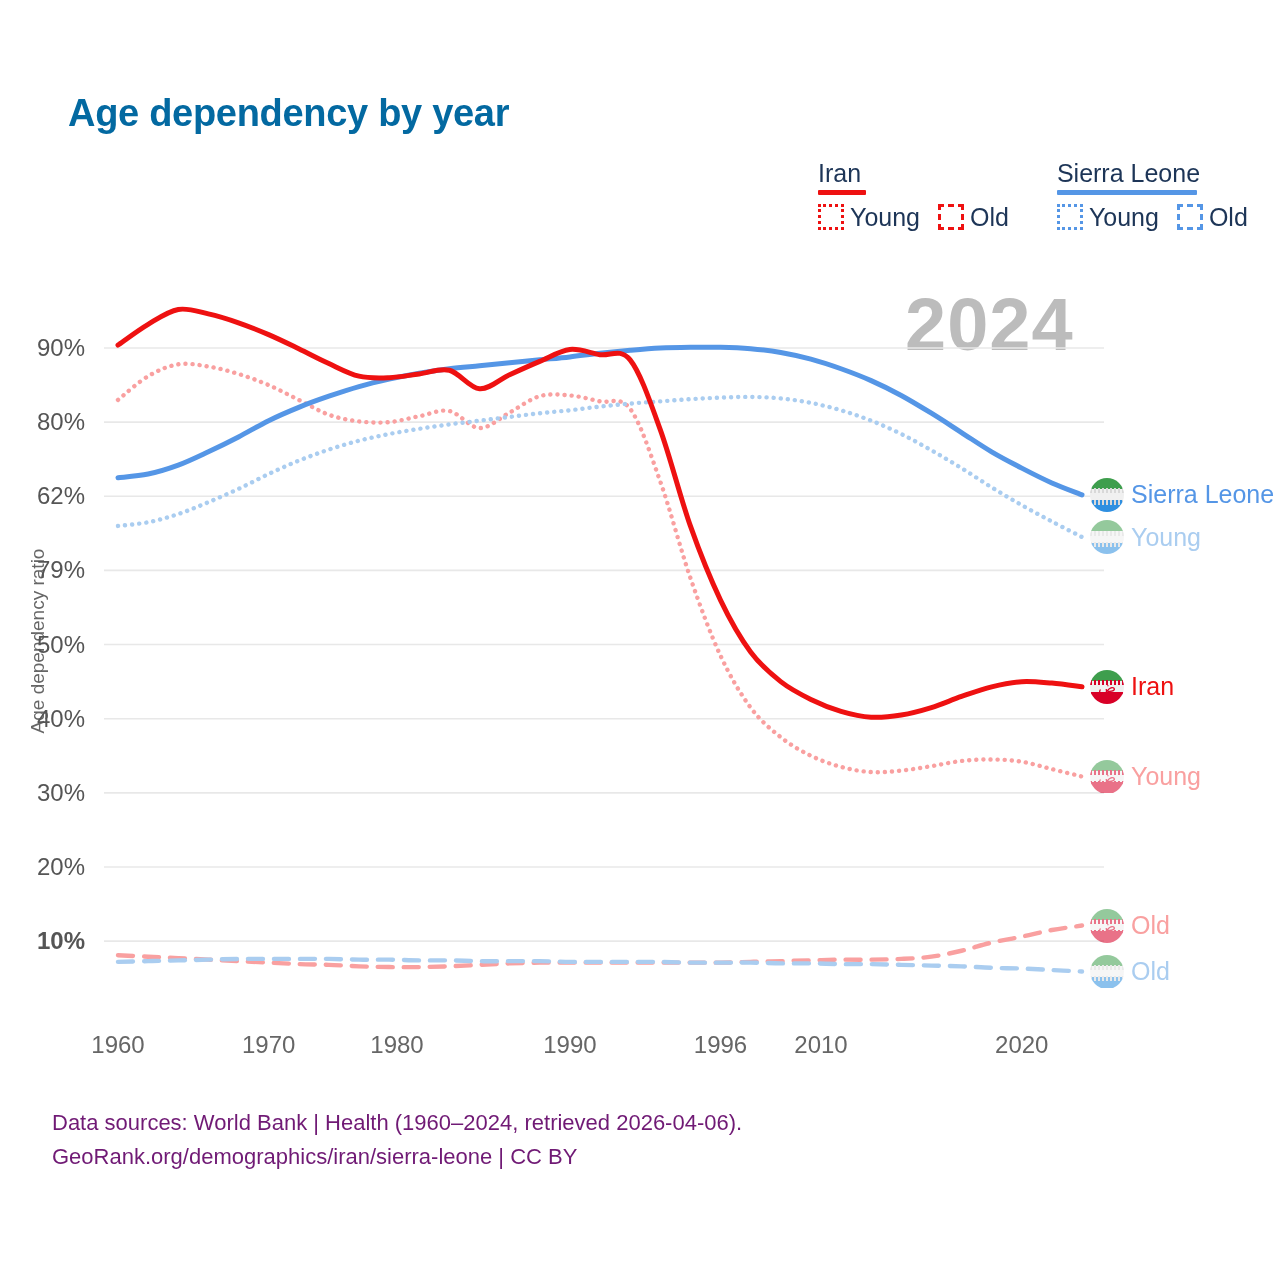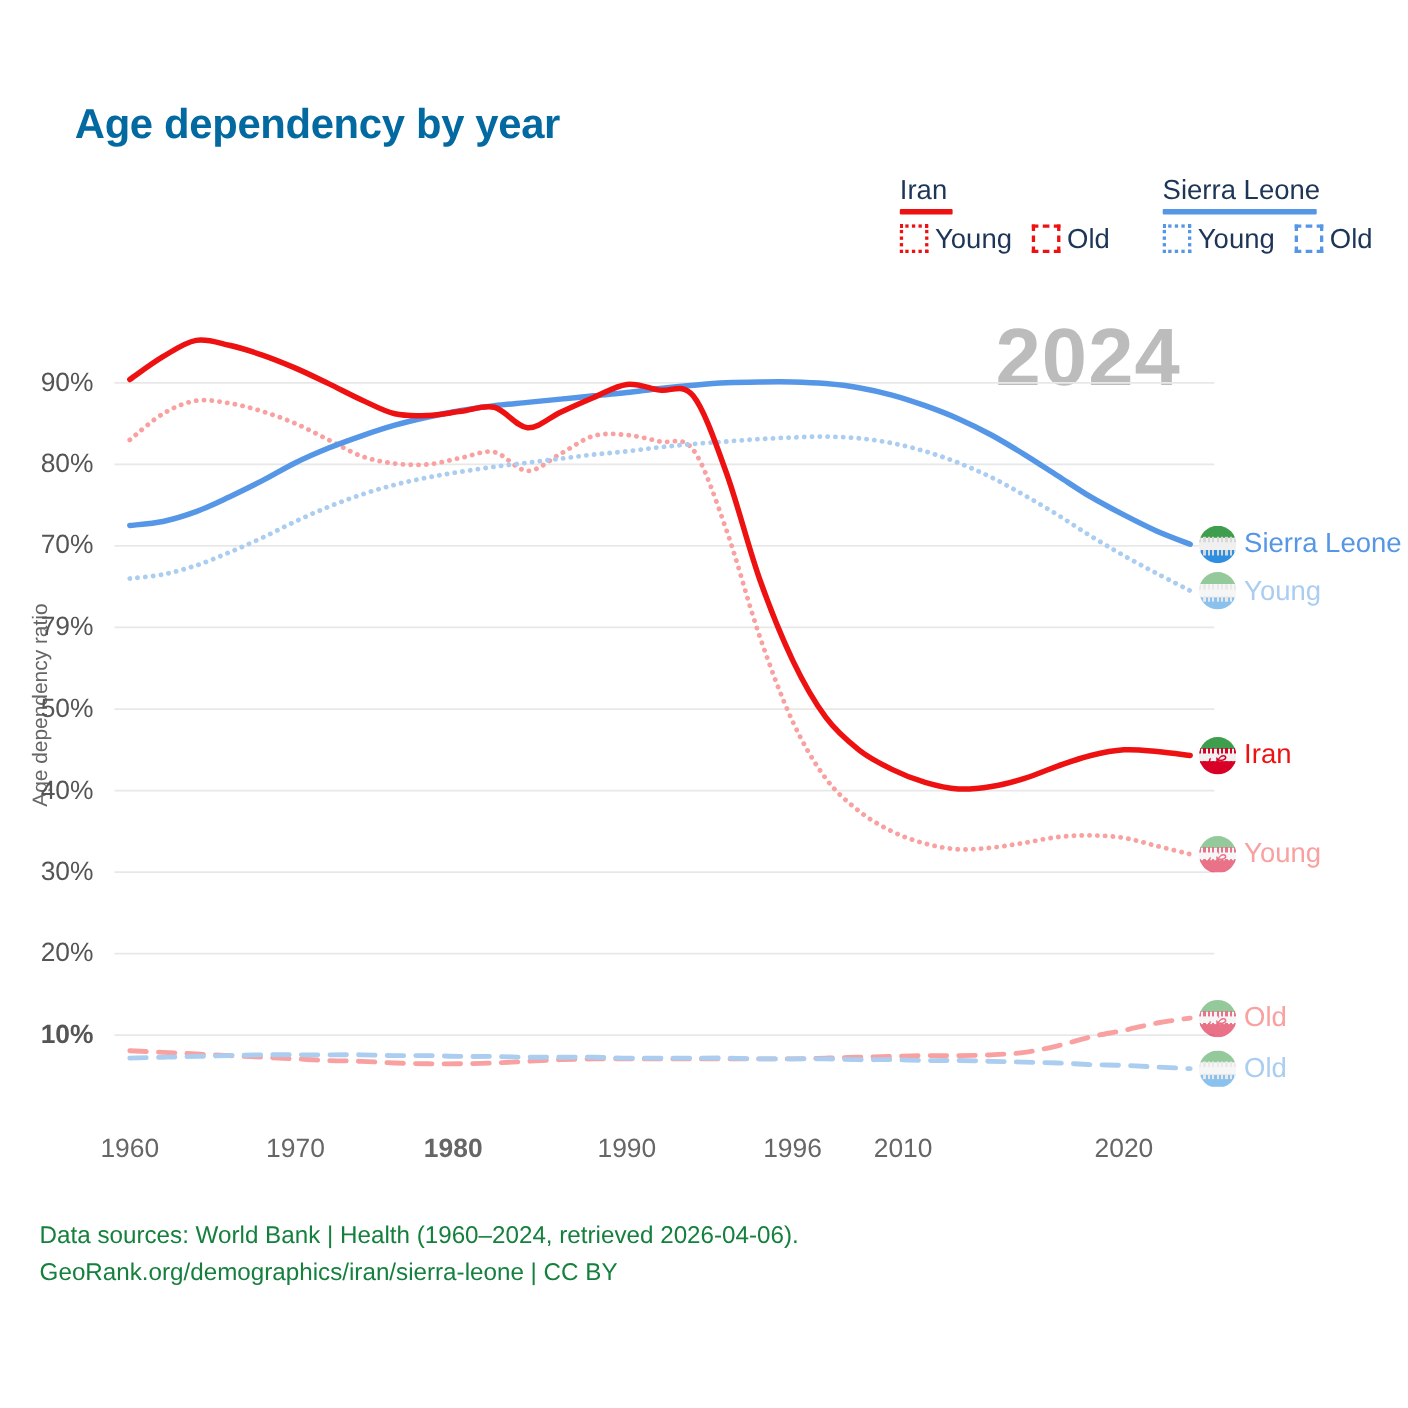--- a/index.html
+++ b/index.html
@@ -138,23 +138,23 @@
   .flag-sl .edge-top, .flag-sl .edge-bot {
     background-image: repeating-linear-gradient(to right, #d8d8d8 0 2px, transparent 2px 4px);
   }
   .flag-sl .edge-top { top: 31%; }
   .flag-sl .edge-bot { top: 64%; }
   .flag.faded { opacity: 0.55; }
 
   
   #footer {
     position: absolute;
-    left: 36px; top: 1106px;
+    left: 52px; top: 1106px;
     font-size: 22px;
-    color: #15803d;
+    color: #701a75;
     line-height: 1.55;
   }
   #footer div { white-space: nowrap; }
 </style>
 </head>
 <body>
 
 <div id="page">
 
   <div id="chart-title">Age dependency by year</div>
@@ -210,32 +210,32 @@
         <path d="M 118.00 525.94 C 123.02 525.32, 138.08 524.21, 148.13 522.23 C 158.17 520.25, 168.21 517.41, 178.25 514.07 C 188.29 510.74, 198.33 506.41, 208.38 502.21 C 218.42 498.01, 228.46 493.56, 238.50 488.87 C 248.54 484.17, 258.58 478.73, 268.63 474.04 C 278.67 469.34, 288.71 464.77, 298.75 460.69 C 308.79 456.62, 318.83 452.91, 328.88 449.57 C 338.92 446.24, 348.96 443.27, 359.00 440.68 C 369.04 438.08, 379.08 435.98, 389.13 434.00 C 399.17 432.03, 409.21 430.42, 419.25 428.81 C 429.29 427.21, 439.33 425.72, 449.38 424.36 C 459.42 423.00, 469.46 421.89, 479.50 420.66 C 489.54 419.42, 499.58 418.19, 509.63 416.95 C 519.67 415.71, 529.71 414.36, 539.75 413.24 C 549.79 412.13, 559.83 411.39, 569.88 410.28 C 579.92 409.17, 589.96 407.68, 600.00 406.57 C 610.04 405.46, 620.08 404.47, 630.13 403.61 C 640.17 402.74, 650.21 402.12, 660.25 401.38 C 670.29 400.64, 680.33 399.77, 690.38 399.16 C 700.42 398.54, 710.46 398.04, 720.50 397.67 C 730.54 397.30, 740.58 396.81, 750.63 396.93 C 760.67 397.06, 770.71 397.43, 780.75 398.42 C 790.79 399.40, 800.83 400.89, 810.88 402.86 C 820.92 404.84, 830.96 407.31, 841.00 410.28 C 851.04 413.24, 861.08 416.70, 871.13 420.66 C 881.17 424.61, 891.21 429.06, 901.25 434.00 C 911.29 438.95, 921.33 444.63, 931.38 450.31 C 941.42 456.00, 951.46 461.93, 961.50 468.11 C 971.54 474.29, 981.58 481.20, 991.63 487.38 C 1001.67 493.56, 1011.71 499.49, 1021.75 505.18 C 1031.79 510.86, 1041.83 516.17, 1051.88 521.49 C 1061.92 526.80, 1076.98 534.46, 1082.00 537.06" fill="none" stroke="#aacdf0" stroke-linecap="round" stroke-linejoin="round" stroke-width="4.4" stroke-dasharray="0.1 7"></path>
         <path d="M 118.00 955.21 C 123.02 955.45, 138.08 956.20, 148.13 956.69 C 158.17 957.18, 168.21 957.68, 178.25 958.17 C 188.29 958.67, 198.33 959.16, 208.38 959.65 C 218.42 960.15, 228.46 960.64, 238.50 961.14 C 248.54 961.63, 258.58 962.13, 268.63 962.62 C 278.67 963.11, 288.71 963.73, 298.75 964.10 C 308.79 964.47, 318.83 964.47, 328.88 964.84 C 338.92 965.22, 348.96 965.96, 359.00 966.33 C 369.04 966.70, 379.08 966.95, 389.13 967.07 C 399.17 967.19, 409.21 967.19, 419.25 967.07 C 429.29 966.95, 439.33 966.70, 449.38 966.33 C 459.42 965.96, 469.46 965.34, 479.50 964.84 C 489.54 964.35, 499.58 963.73, 509.63 963.36 C 519.67 962.99, 529.71 962.74, 539.75 962.62 C 549.79 962.50, 559.83 962.62, 569.88 962.62 C 579.92 962.62, 589.96 962.62, 600.00 962.62 C 610.04 962.62, 620.08 962.62, 630.13 962.62 C 640.17 962.62, 650.21 962.62, 660.25 962.62 C 670.29 962.62, 680.33 962.62, 690.38 962.62 C 700.42 962.62, 710.46 962.74, 720.50 962.62 C 730.54 962.50, 740.58 962.13, 750.63 961.88 C 760.67 961.63, 770.71 961.38, 780.75 961.14 C 790.79 960.89, 800.83 960.64, 810.88 960.40 C 820.92 960.15, 830.96 959.78, 841.00 959.65 C 851.04 959.53, 861.08 959.78, 871.13 959.65 C 881.17 959.53, 891.21 959.41, 901.25 958.91 C 911.29 958.42, 921.33 958.05, 931.38 956.69 C 941.42 955.33, 951.46 953.11, 961.50 950.76 C 971.54 948.41, 981.58 944.95, 991.63 942.60 C 1001.67 940.26, 1011.71 938.77, 1021.75 936.67 C 1031.79 934.57, 1041.83 931.85, 1051.88 930.00 C 1061.92 928.15, 1076.98 926.29, 1082.00 925.55" fill="none" stroke="#f9a0a0" stroke-linecap="round" stroke-linejoin="round" stroke-width="4.4" stroke-dasharray="15 11"></path>
         <path d="M 118.00 961.88 C 123.02 961.76, 138.08 961.38, 148.13 961.14 C 158.17 960.89, 168.21 960.64, 178.25 960.40 C 188.29 960.15, 198.33 959.90, 208.38 959.65 C 218.42 959.41, 228.46 959.04, 238.50 958.91 C 248.54 958.79, 258.58 958.91, 268.63 958.91 C 278.67 958.91, 288.71 958.91, 298.75 958.91 C 308.79 958.91, 318.83 958.79, 328.88 958.91 C 338.92 959.04, 348.96 959.53, 359.00 959.65 C 369.04 959.78, 379.08 959.53, 389.13 959.65 C 399.17 959.78, 409.21 960.27, 419.25 960.40 C 429.29 960.52, 439.33 960.27, 449.38 960.40 C 459.42 960.52, 469.46 961.01, 479.50 961.14 C 489.54 961.26, 499.58 961.14, 509.63 961.14 C 519.67 961.14, 529.71 961.01, 539.75 961.14 C 549.79 961.26, 559.83 961.76, 569.88 961.88 C 579.92 962.00, 589.96 961.88, 600.00 961.88 C 610.04 961.88, 620.08 961.88, 630.13 961.88 C 640.17 961.88, 650.21 961.76, 660.25 961.88 C 670.29 962.00, 680.33 962.50, 690.38 962.62 C 700.42 962.74, 710.46 962.62, 720.50 962.62 C 730.54 962.62, 740.58 962.50, 750.63 962.62 C 760.67 962.74, 770.71 963.24, 780.75 963.36 C 790.79 963.49, 800.83 963.24, 810.88 963.36 C 820.92 963.49, 830.96 963.98, 841.00 964.10 C 851.04 964.23, 861.08 963.98, 871.13 964.10 C 881.17 964.23, 891.21 964.60, 901.25 964.84 C 911.29 965.09, 921.33 965.34, 931.38 965.59 C 941.42 965.83, 951.46 965.96, 961.50 966.33 C 971.54 966.70, 981.58 967.44, 991.63 967.81 C 1001.67 968.18, 1011.71 968.18, 1021.75 968.55 C 1031.79 968.92, 1041.83 969.54, 1051.88 970.03 C 1061.92 970.53, 1076.98 971.27, 1082.00 971.52" fill="none" stroke="#aacdf0" stroke-linecap="round" stroke-linejoin="round" stroke-width="4.4" stroke-dasharray="15 11"></path>
         <path d="M 118.00 477.75 C 123.02 477.13, 138.08 476.14, 148.13 474.04 C 158.17 471.94, 168.21 468.85, 178.25 465.14 C 188.29 461.43, 198.33 456.49, 208.38 451.80 C 218.42 447.10, 228.46 442.16, 238.50 436.97 C 248.54 431.78, 258.58 425.60, 268.63 420.66 C 278.67 415.71, 288.71 411.39, 298.75 407.31 C 308.79 403.23, 318.83 399.65, 328.88 396.19 C 338.92 392.73, 348.96 389.39, 359.00 386.55 C 369.04 383.71, 379.08 381.36, 389.13 379.14 C 399.17 376.91, 409.21 374.94, 419.25 373.21 C 429.29 371.48, 439.33 369.99, 449.38 368.76 C 459.42 367.52, 469.46 366.78, 479.50 365.79 C 489.54 364.81, 499.58 363.82, 509.63 362.83 C 519.67 361.84, 529.71 360.85, 539.75 359.86 C 549.79 358.87, 559.83 358.01, 569.88 356.90 C 579.92 355.78, 589.96 354.30, 600.00 353.19 C 610.04 352.08, 620.08 351.09, 630.13 350.22 C 640.17 349.36, 650.21 348.49, 660.25 348.00 C 670.29 347.51, 680.33 347.38, 690.38 347.26 C 700.42 347.14, 710.46 347.01, 720.50 347.26 C 730.54 347.51, 740.58 347.88, 750.63 348.74 C 760.67 349.61, 770.71 350.72, 780.75 352.45 C 790.79 354.18, 800.83 356.40, 810.88 359.12 C 820.92 361.84, 830.96 365.18, 841.00 368.76 C 851.04 372.34, 861.08 376.17, 871.13 380.62 C 881.17 385.07, 891.21 390.01, 901.25 395.45 C 911.29 400.89, 921.33 407.06, 931.38 413.24 C 941.42 419.42, 951.46 426.09, 961.50 432.52 C 971.54 438.95, 981.58 445.86, 991.63 451.80 C 1001.67 457.73, 1011.71 462.92, 1021.75 468.11 C 1031.79 473.30, 1041.83 478.49, 1051.88 482.93 C 1061.92 487.38, 1076.98 492.82, 1082.00 494.80" fill="none" stroke="#5596e6" stroke-linecap="round" stroke-linejoin="round" stroke-width="5"></path>
         <path d="M 118.00 345.03 C 123.02 341.57, 138.08 330.21, 148.13 324.28 C 158.17 318.34, 168.21 311.18, 178.25 309.45 C 188.29 307.72, 198.33 311.67, 208.38 313.90 C 218.42 316.12, 228.46 319.33, 238.50 322.79 C 248.54 326.25, 258.58 330.33, 268.63 334.65 C 278.67 338.98, 288.71 343.92, 298.75 348.74 C 308.79 353.56, 318.83 359.00, 328.88 363.57 C 338.92 368.14, 348.96 373.83, 359.00 376.17 C 369.04 378.52, 379.08 378.03, 389.13 377.66 C 399.17 377.29, 409.21 375.18, 419.25 373.95 C 429.29 372.71, 439.33 367.77, 449.38 370.24 C 459.42 372.71, 469.46 388.04, 479.50 388.78 C 489.54 389.52, 499.58 379.26, 509.63 374.69 C 519.67 370.12, 529.71 365.55, 539.75 361.35 C 549.79 357.14, 559.83 350.59, 569.88 349.48 C 579.92 348.37, 589.96 352.94, 600.00 354.67 C 610.04 356.40, 620.08 347.38, 630.13 359.86 C 640.17 372.34, 650.21 401.88, 660.25 429.55 C 670.29 457.23, 680.33 497.52, 690.38 525.94 C 700.42 554.36, 710.46 579.07, 720.50 600.08 C 730.54 621.08, 740.58 638.38, 750.63 651.97 C 760.67 665.57, 770.71 673.72, 780.75 681.63 C 790.79 689.54, 800.83 694.48, 810.88 699.42 C 820.92 704.37, 830.96 708.32, 841.00 711.29 C 851.04 714.25, 861.08 716.60, 871.13 717.22 C 881.17 717.84, 891.21 716.60, 901.25 714.99 C 911.29 713.39, 921.33 710.67, 931.38 707.58 C 941.42 704.49, 951.46 699.92, 961.50 696.46 C 971.54 693.00, 981.58 689.29, 991.63 686.82 C 1001.67 684.35, 1011.71 682.25, 1021.75 681.63 C 1031.79 681.01, 1041.83 682.25, 1051.88 683.11 C 1061.92 683.98, 1076.98 686.20, 1082.00 686.82" fill="none" stroke="#ee1111" stroke-linecap="round" stroke-linejoin="round" stroke-width="5"></path>
       </svg>
     <div id="y-axis-title">Age dependency ratio</div>
     <div id="ytick-layer">
         <div class="ytick" style="top: 348px;">90%</div>
         <div class="ytick" style="top: 422.14px;">80%</div>
-        <div class="ytick" style="top: 496.28px;">70%</div>
+        <div class="ytick" style="top: 496.28px;">62%</div>
         <div class="ytick" style="top: 570.42px;">79%</div>
         <div class="ytick" style="top: 644.56px;">50%</div>
         <div class="ytick" style="top: 718.7px;">40%</div>
         <div class="ytick" style="top: 792.84px;">30%</div>
         <div class="ytick" style="top: 866.98px;">20%</div>
         <div class="ytick" style="top: 941.12px; font-weight: bold;">10%</div>
       </div>
     <div id="xtick-layer">
         <div class="xtick" style="left: 118px;">1960</div>
         <div class="xtick" style="left: 268.625px;">1970</div>
-        <div class="xtick" style="left: 412px; font-weight: bold;">1980</div>
+        <div class="xtick" style="left: 397px;">1980</div>
         <div class="xtick" style="left: 569.875px;">1990</div>
         <div class="xtick" style="left: 720.5px;">1996</div>
         <div class="xtick" style="left: 821px;">2010</div>
         <div class="xtick" style="left: 1021.75px;">2020</div>
       </div>
     <div id="series-label-layer">
         <div class="series-label" style="left: 1090px; top: 494.797px;">
           <span class="flag flag-sl">
             <span class="band b1"></span>
             <span class="band b2"></span>

